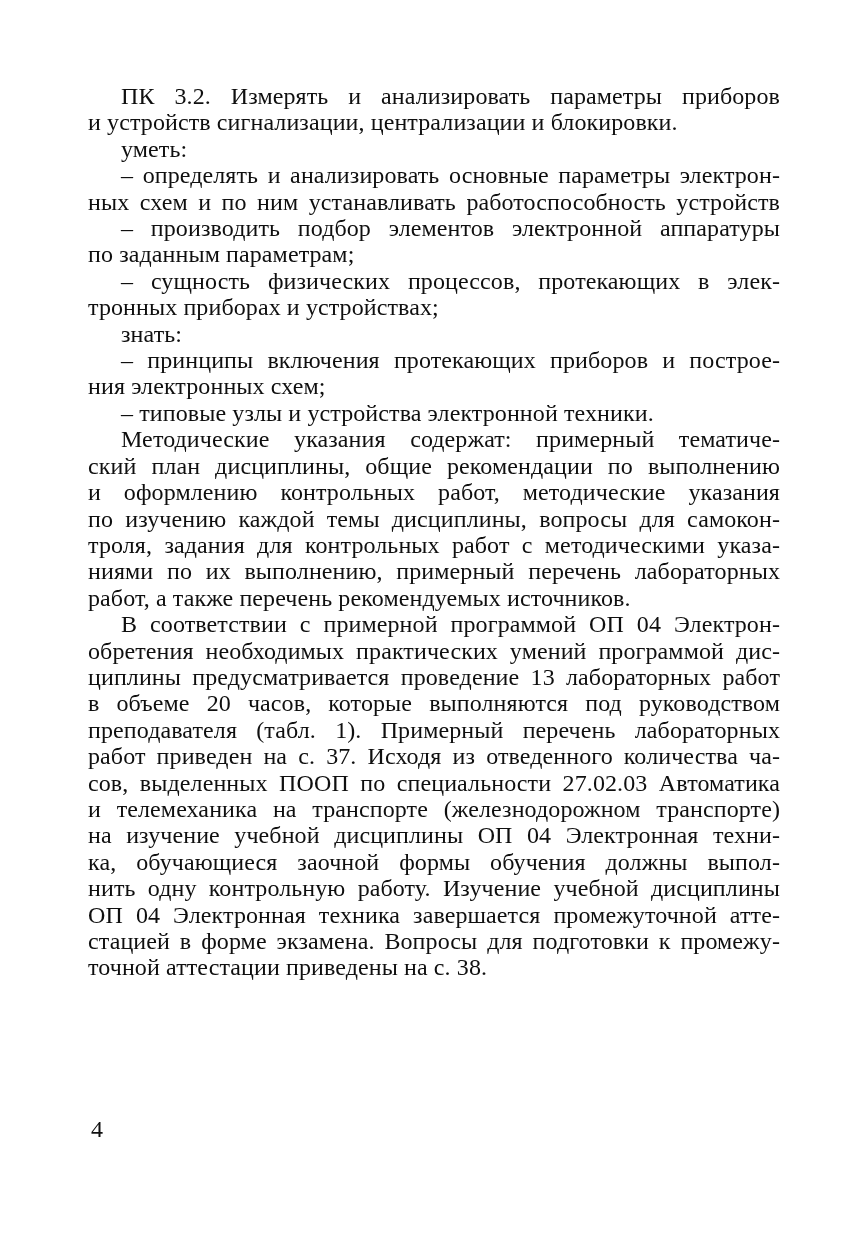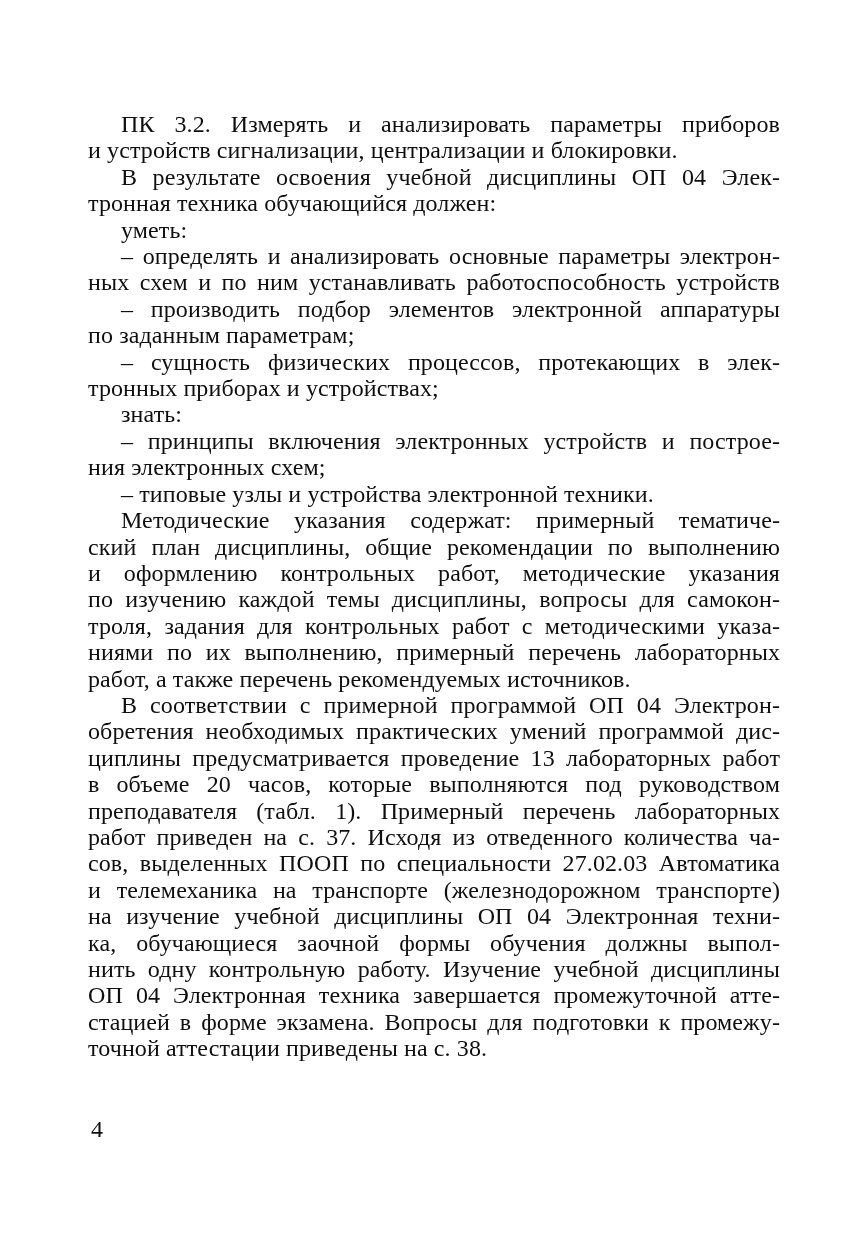--- a/index.html
+++ b/index.html
@@ -15,21 +15,21 @@
     font-family: "Liberation Serif", serif;
     color: #0f0f0f;
   }
   .page {
     position: absolute;
     inset: 0;
   }
   .textblock {
     position: absolute;
     left: 88px;
-    top: 111px;
+    top: 83px;
     width: 692px;
     font-size: 24px;
     line-height: 26.4px;
     letter-spacing: 0.1px;
   }
   .para { margin: 0; }
   .para.italic { }
   .line {
     text-align: justify;
     text-align-last: justify;
@@ -51,44 +51,40 @@
 </style>
 </head>
 <body>
 
 <div class="page">
   <div class="textblock" id="textblock">
       <div class="para">
         <div class="line indent">ПК 3.2. Измерять и анализировать параметры приборов</div>
         <div class="line last">и устройств сигнализации, централизации и блокировки.</div>
       </div>
-      <div class="para">
-        <div class="line indent">В результате освоения учебной дисциплины ОП 04 Элек-</div>
-        <div class="line last">тронная техника обучающийся должен:</div>
-      </div>
       <div class="para italic">
         <div class="line last indent">уметь:</div>
       </div>
       <div class="para">
         <div class="line indent">– определять и анализировать основные параметры электрон-</div>
         <div class="line">ных схем и по ним устанавливать работоспособность устройств</div>
       </div>
       <div class="para">
         <div class="line indent">– производить подбор элементов электронной аппаратуры</div>
         <div class="line last">по заданным параметрам;</div>
       </div>
       <div class="para">
         <div class="line indent">– сущность физических процессов, протекающих в элек-</div>
         <div class="line last">тронных приборах и устройствах;</div>
       </div>
       <div class="para italic">
         <div class="line last indent">знать:</div>
       </div>
       <div class="para">
-        <div class="line indent">– принципы включения электронных устройств и построе-</div>
+        <div class="line indent">– принципы включения протекающих приборов и построе-</div>
         <div class="line last">ния электронных схем;</div>
       </div>
       <div class="para">
         <div class="line last indent">– типовые узлы и устройства электронной техники.</div>
       </div>
       <div class="para">
         <div class="line indent">Методические указания содержат: примерный тематиче-</div>
         <div class="line">ский план дисциплины, общие рекомендации по выполнению</div>
         <div class="line">и оформлению контрольных работ, методические указания</div>
         <div class="line">по изучению каждой темы дисциплины, вопросы для самокон-</div>

